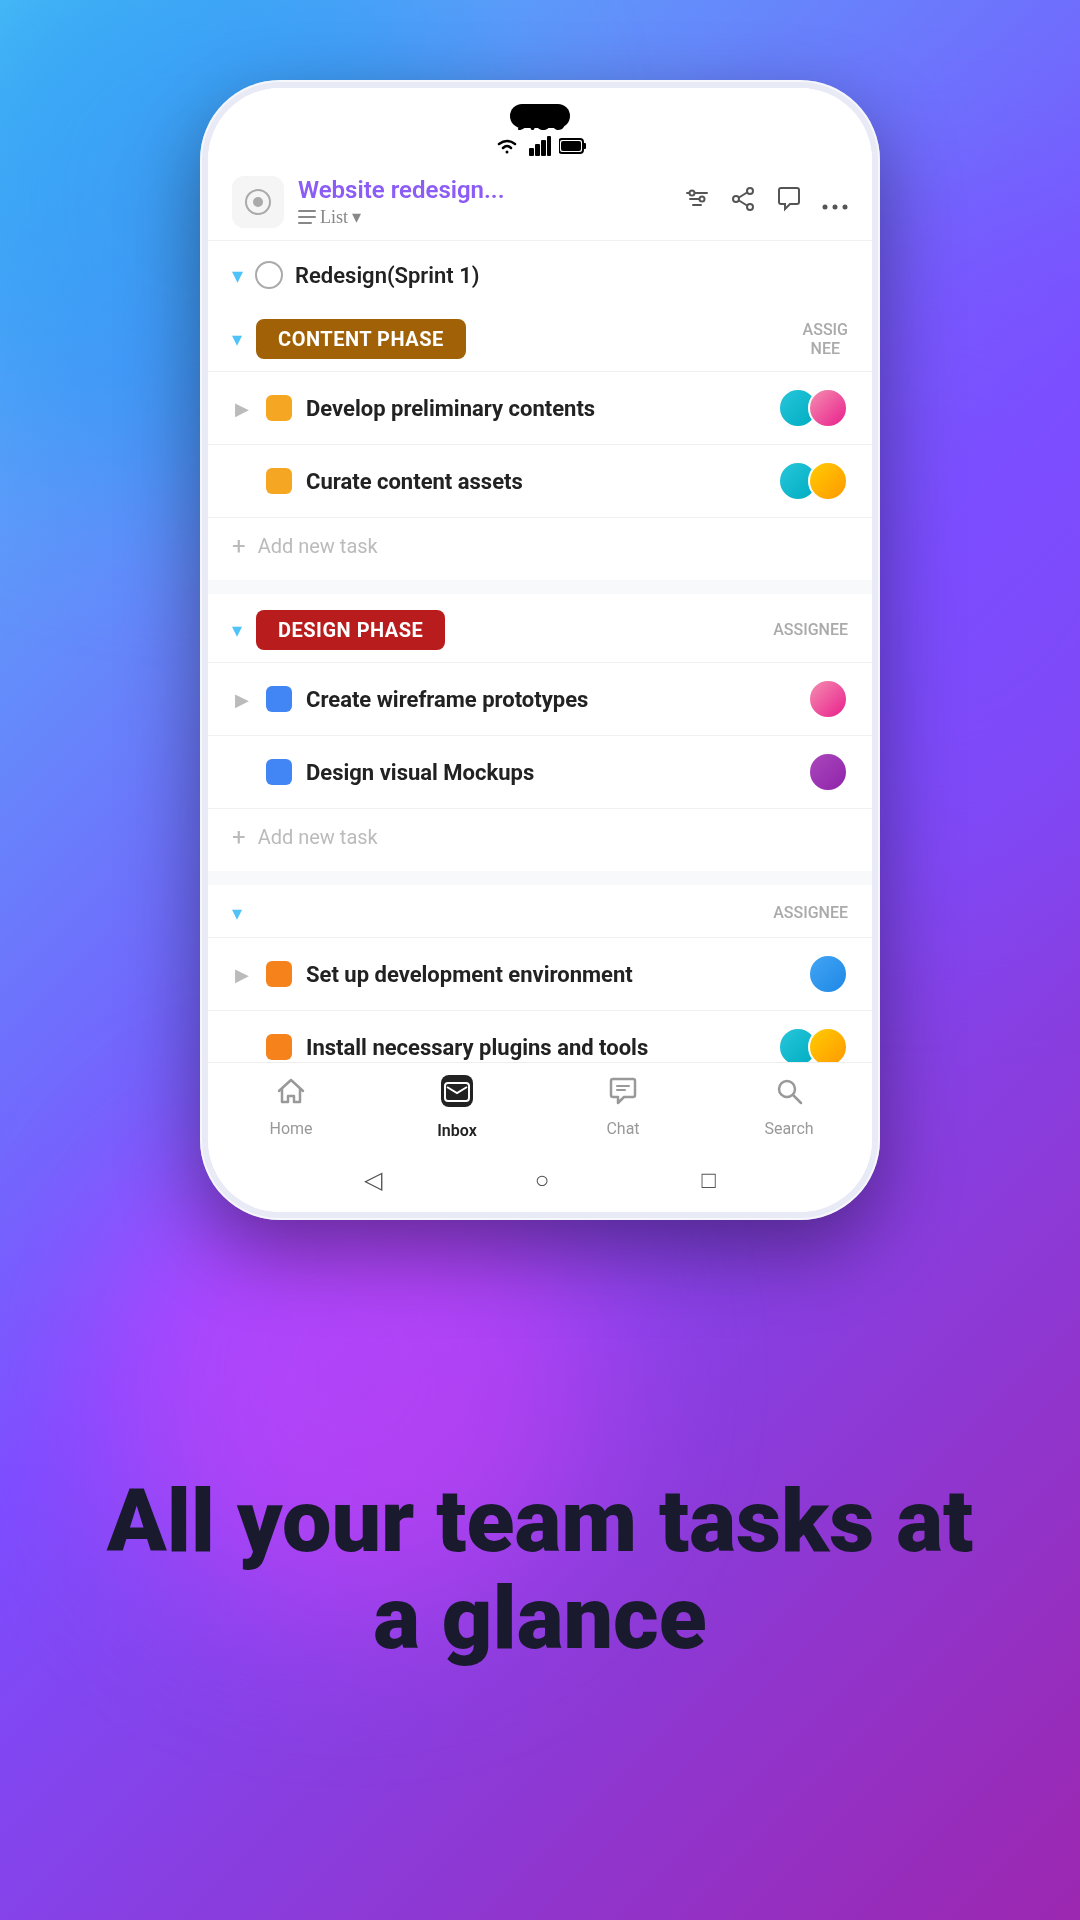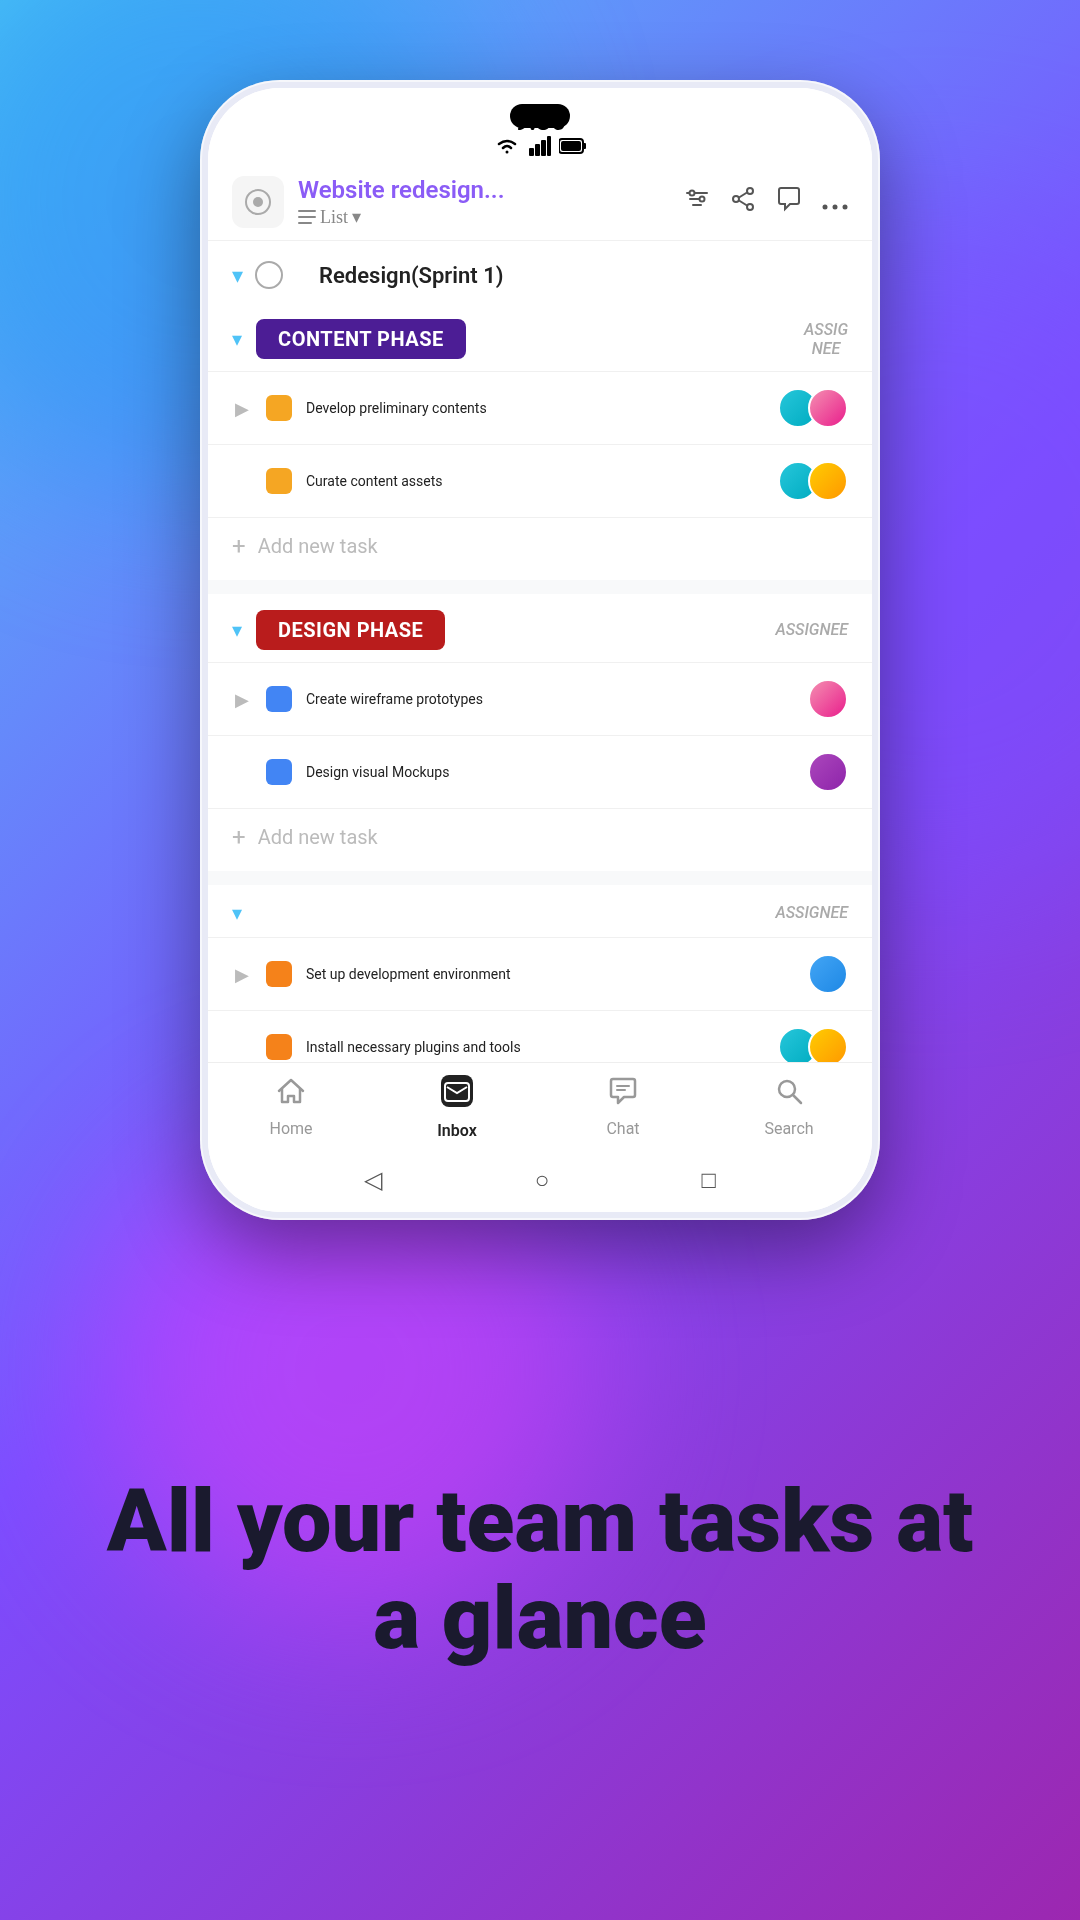--- a/index.html
+++ b/index.html
@@ -171,21 +171,20 @@
       width: 28px;
       height: 28px;
       border: 2.5px solid #aaa;
       border-radius: 50%;
       flex-shrink: 0;
     }
     .sprint-name {
       font-size: 22px;
       font-weight: 600;
       color: #222;
-      margin-left: 24px;
     }
 
     
     .phase-section {
       background: #fff;
       margin-bottom: 14px;
       border-radius: 0;
     }
     .phase-header {
       display: flex;
@@ -198,32 +197,31 @@
       font-size: 20px;
     }
     .phase-badge {
       padding: 8px 22px;
       border-radius: 8px;
       font-size: 20px;
       font-weight: 700;
       letter-spacing: 0.5px;
       color: #fff;
     }
-    .phase-badge.orange { background: #4c1d95; }
+    .phase-badge.orange { background: #a16207; }
     .phase-badge.blue { background: #b91c1c; }
     .phase-badge.orange-dark { background: #f5821a; }
 
     .assignee-label {
       margin-left: auto;
       font-size: 16px;
       color: #aaa;
       font-weight: 500;
       text-align: center;
       line-height: 1.2;
-      font-style: italic;
     }
 
     
     .task-row {
       display: flex;
       align-items: center;
       padding: 16px 24px;
       border-top: 1px solid #f0f0f0;
       gap: 14px;
       background: #fff;
@@ -239,23 +237,23 @@
       height: 26px;
       border-radius: 6px;
       flex-shrink: 0;
     }
     .task-color-dot.orange { background: #f5a623; }
     .task-color-dot.blue { background: #4285f4; }
     .task-color-dot.orange-sq { background: #f5821a; }
 
     .task-name {
       flex: 1;
-      font-size: 14px;
+      font-size: 22px;
       color: #222;
-      font-weight: 400;
+      font-weight: 700;
     }
     .task-assignees {
       display: flex;
       align-items: center;
     }
     .avatar {
       width: 40px;
       height: 40px;
       border-radius: 50%;
       border: 2px solid #fff;

